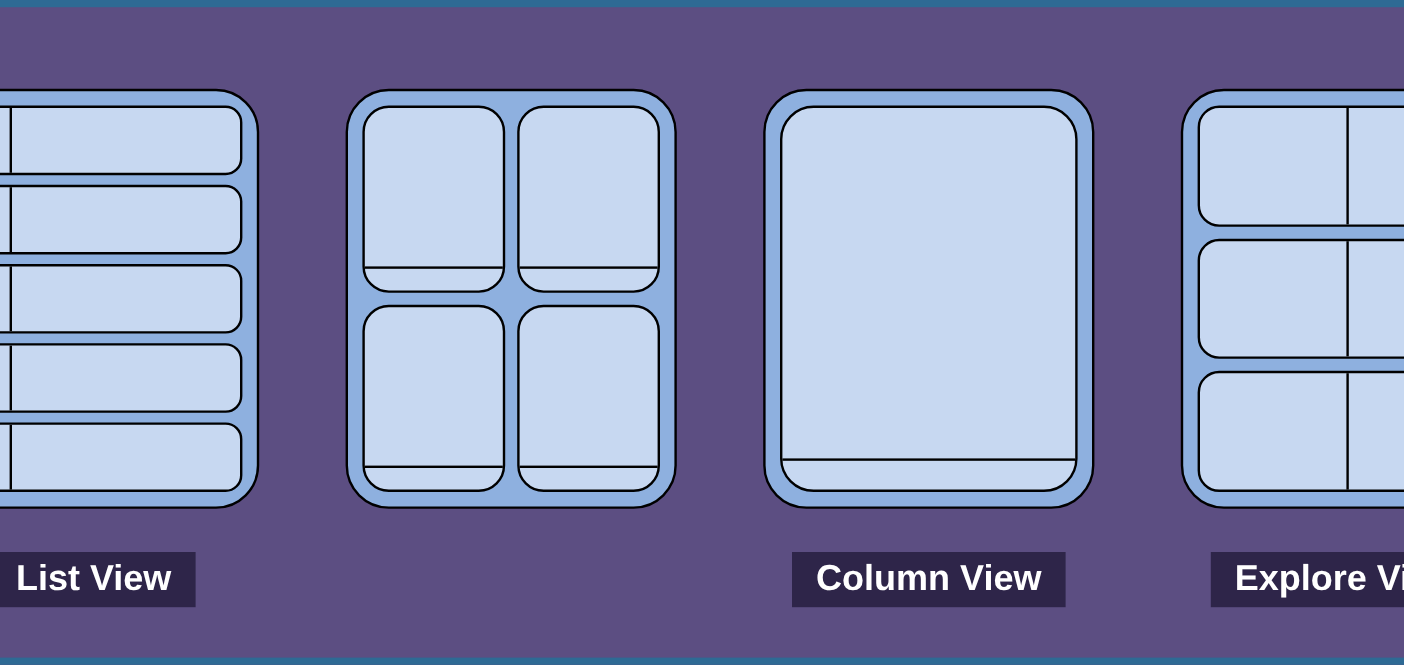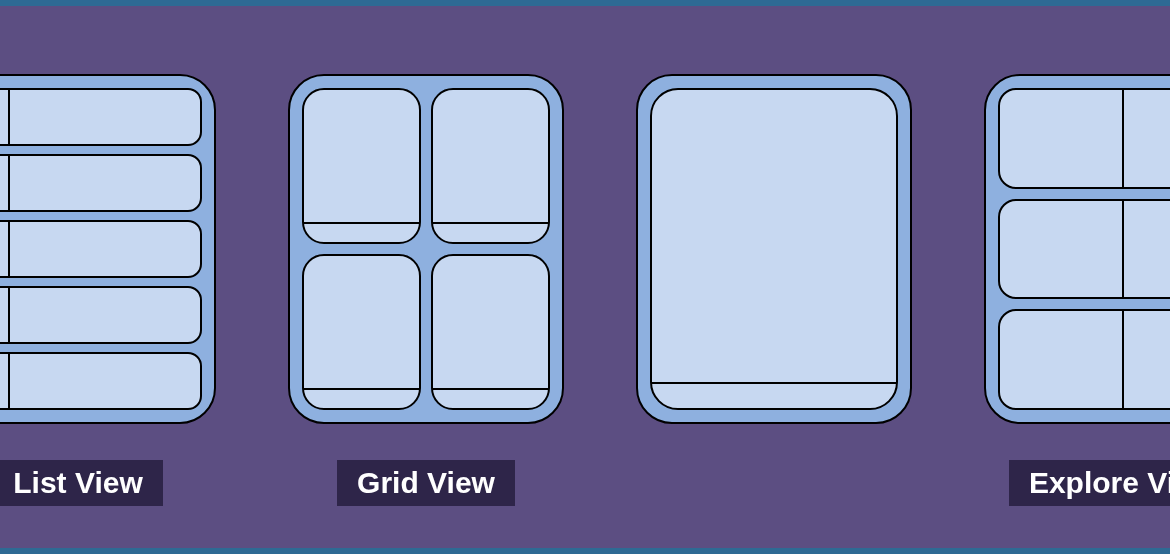--- a/index.html
+++ b/index.html
@@ -148,29 +148,29 @@
 
   <div class="option">
     <div class="tile">
       <div class="grid-inner">
         <div class="cell"></div>
         <div class="cell"></div>
         <div class="cell"></div>
         <div class="cell"></div>
       </div>
     </div>
-    <div class="label-box">Grid View</div>
   </div>
 
   <div class="option">
     <div class="tile">
       <div class="column-inner">
         <div class="cell"></div>
       </div>
     </div>
+    <div class="label-box">Column View</div>
   </div>
 
   <div class="option">
     <div class="tile">
       <div class="explore-inner">
         <div class="cell"></div>
         <div class="cell"></div>
         <div class="cell"></div>
       </div>
     </div>

